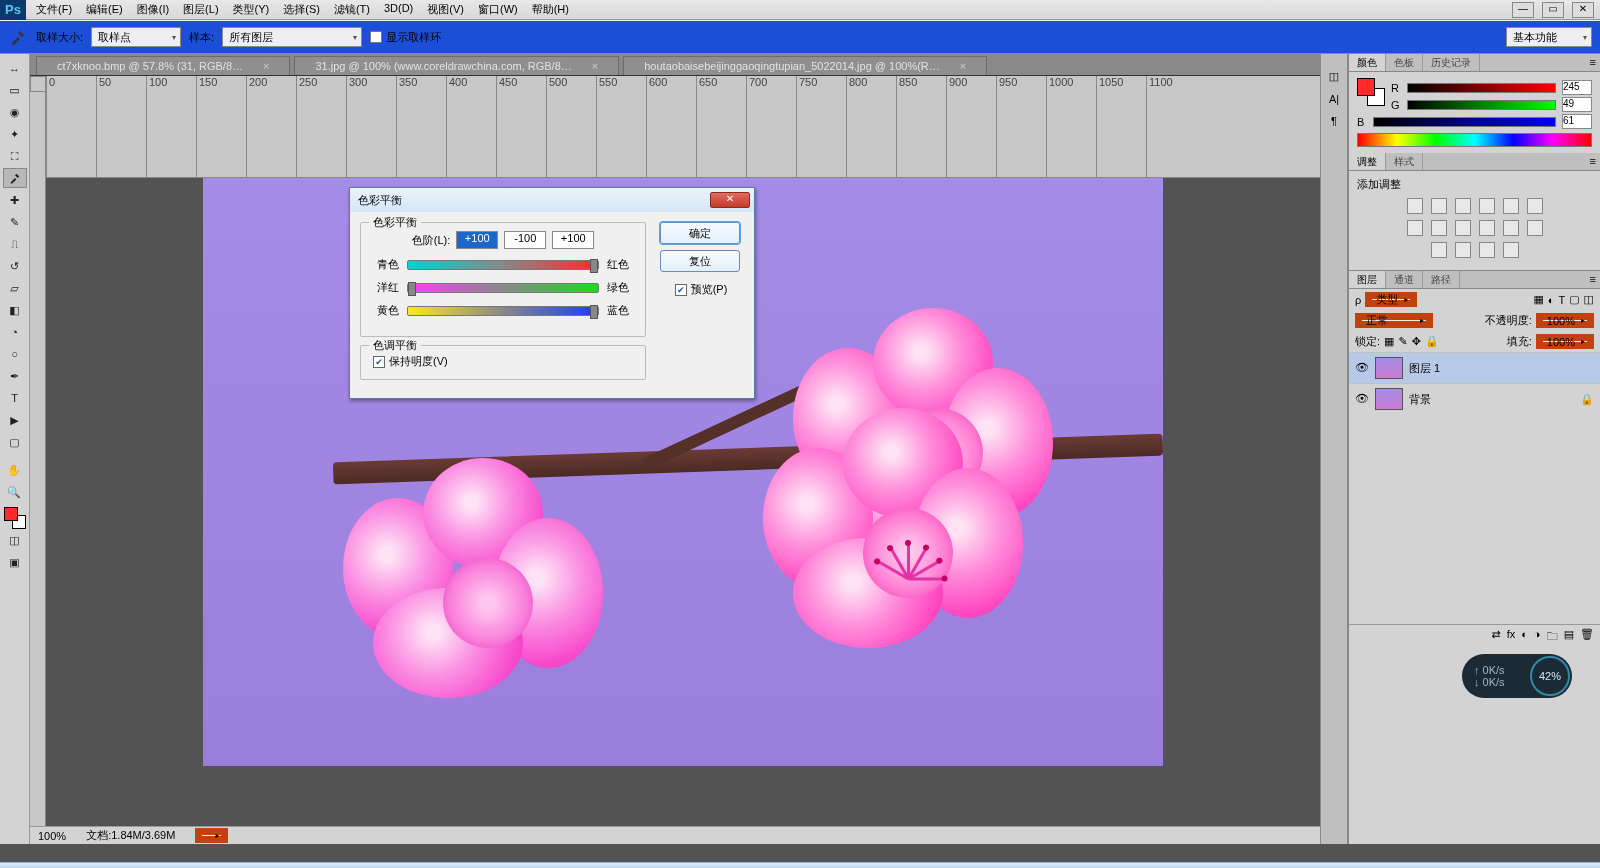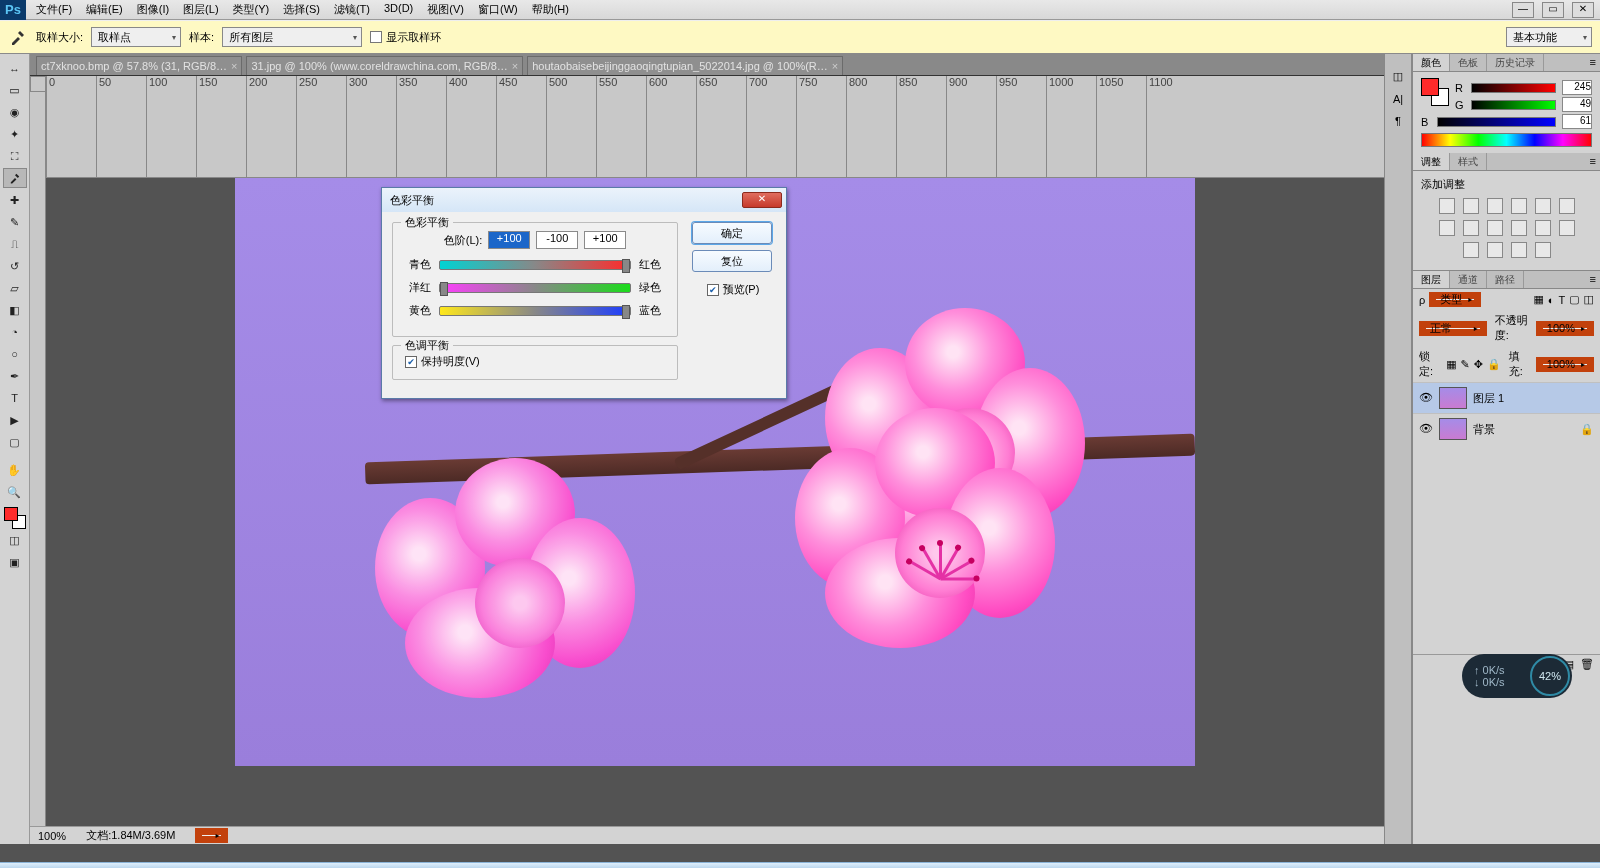--- a/index.html
+++ b/index.html
@@ -7,21 +7,21 @@
 
 
 .titlebar { height: 20px; background: linear-gradient(#e8e8e8, #d8d8d8); display: flex; align-items: center; border-bottom: 1px solid #999; }
 .ps-logo { width: 26px; height: 20px; background: #0a3a6b; color: #5bc5f5; font-weight: bold; font-size: 13px; text-align: center; line-height: 20px; }
 .menubar { display: flex; gap: 14px; padding: 0 10px; flex: 1; text-align: right; }
 .menubar span { cursor: default; }
 .win-controls { display: flex; gap: 8px; padding-right: 6px; align-items: center;}
 .win-btn { width: 22px; height: 16px; border: 1px solid #888; background: #ddd; text-align: center; line-height: 12px; font-size: 10px;}
 
 
-.options-bar { height: 34px; background: #fef9c3; border-top: 1px solid #eee; border-bottom: 1px solid #8a8a8a; display: flex; align-items: center; padding: 0 8px; gap: 8px; }
+.options-bar { height: 34px; background: #1d4ed8; border-top: 1px solid #eee; border-bottom: 1px solid #8a8a8a; display: flex; align-items: center; padding: 0 8px; gap: 8px; }
 .options-bar .tool-ico { width: 20px; height: 20px; }
 .select-box { height: 20px; border: 1px solid #888; background: #efefef; padding: 0 16px 0 6px; display: inline-flex; align-items: center; position: relative; }
 .select-box::after { content: "▾"; position: absolute; right: 4px; font-size: 8px; color: #555;}
 .chk { display: inline-flex; align-items: center; gap: 4px; }
 .chk-box { width: 12px; height: 12px; border: 1px solid #777; background: #fff; }
 .right-opt { margin-left: auto; }
 
 
 .main { display: flex; height: 790px; }
 
@@ -30,21 +30,21 @@
 .toolbox .tbtn { width: 24px; height: 20px; margin: 1px 0; border: 1px solid transparent; display: flex; align-items: center; justify-content: center; color: #222; cursor: pointer;}
 .toolbox .tbtn.sel { background: #b8b8b8; border: 1px solid #888; }
 .toolbox .sep { height: 6px; }
 .fgbg { width: 22px; height: 22px; margin-top: 4px; position: relative; }
 .fgbg .fg { width: 14px; height: 14px; background: #ff2a2a; border: 1px solid #000; position: absolute; top: 0; left: 0; }
 .fgbg .bg { width: 14px; height: 14px; background: #fff; border: 1px solid #000; position: absolute; bottom: 0; right: 0; }
 
 
 .doc-area { flex: 1; background: #535353; display: flex; flex-direction: column; }
 .doc-tabs { height: 22px; background: #898989; display: flex; align-items: flex-end; padding-left: 6px; border-bottom: 1px solid #333;}
-.doc-tab { background: #8f8f8f; color: #e2e2e2; padding: 3px 4px; margin-right: 4px; border: 1px solid #6b6b6b; border-bottom: none; display: flex; gap: 4px; font-size: 10px; align-items:center;}
+.doc-tab { background: #8f8f8f; color: #e2e2e2; padding: 3px 20px; margin-right: 4px; border: 1px solid #6b6b6b; border-bottom: none; display: flex; gap: 20px; font-size: 10px; align-items:center;}
 .doc-tab .x { color:#ccc; }
 .doc-tab.active { background: #b3b3b3; }
 .ruler-corner { width: 16px; height: 16px; background: #c8c8c8; border:1px solid #888;}
 .doc-viewport { flex: 1; background: #535353; position: relative; display: flex; }
 .vruler { width: 16px; background: #c8c8c8; border-right: 1px solid #888; font-size:7px; color:#444;}
 .doc-inner { flex: 1; display: flex; flex-direction: column; }
 .hruler { flex:1; height: 16px; background: #c8c8c8; border-bottom: 1px solid #888; display:flex; font-size:7px; color:#444; overflow:hidden;}
 .hruler span{ width:50px; flex:none; border-left:1px solid #888; padding-left:2px;}
 .canvas-wrap { flex: 1; display: flex; align-items: center; justify-content: center; position: relative; padding-top:60px;}
 .canvas { width: 960px; height: 588px; background: linear-gradient(#a58ce8,#9a7edb); position: relative; top:-60px;}
@@ -89,32 +89,32 @@
 .tk-mg-gn { background: linear-gradient(to right, #ff3cff, #888, #1bdc1b); }
 .tk-yl-bl { background: linear-gradient(to right, #ffe81b, #888, #1b3cff); }
 .radios { display: flex; gap: 18px; padding: 4px 2px; }
 .radio { display:flex; align-items:center; gap:4px;}
 .radio .r { width:11px;height:11px;border:1px solid #666;border-radius:50%;background:#fff;display:flex;align-items:center;justify-content:center;}
 .radio .r.on::after{content:"";width:5px;height:5px;border-radius:50%;background:#335;}
 .chkrow{display:flex;align-items:center;gap:4px;padding-left:2px;}
 .chkrow .c{width:12px;height:12px;border:1px solid #666;background:#fff;display:flex;align-items:center;justify-content:center;font-size:9px;color:#1b5fab;}
 
 
-.panels { width: 188px; background: #d3d3d3; display: flex; flex-direction: column; border-left:1px solid #888;}
+.panels { width: 252px; background: #d3d3d3; display: flex; flex-direction: column; border-left:1px solid #888;}
 .dock-strip{ width:28px; background:#bfbfbf; border-left:1px solid #888; border-right:1px solid #888; display:flex; flex-direction:column; align-items:center; gap:10px; padding-top:16px;}
 .right-wrap{ display:flex; }
 .panel-tabs { display: flex; background: #bfbfbf; height: 18px; border-bottom: 1px solid #888;}
 .panel-tabs .ptab { padding: 2px 8px; background: #d3d3d3; border-right:1px solid #999; font-size:10px;}
 .panel-tabs .ptab.inact { background: #bfbfbf; color:#444;}
 .panel-tabs .menu { margin-left:auto; padding:2px 4px;}
 .color-panel { padding: 6px 8px; }
 .sld-line { display: flex; align-items: center; gap: 6px; margin: 2px 0; }
 .sld-line .lab { width: 10px; }
 .sld-line .tr { flex: 1; height: 10px; border:1px solid #777;}
-.sld-line .val { width: 30px; height: 15px; border: 1px solid #888; background: #fff; text-align: right; font-size:10px;}
+.sld-line .val { width: 30px; height: 15px; border: 1px solid #888; background: #fff; text-align: left; font-size:10px;}
 .tr-r{background:linear-gradient(to right,#000,#f00);}
 .tr-g{background:linear-gradient(to right,#000,#0f0);}
 .tr-b{background:linear-gradient(to right,#000,#00f);}
 .spectrum{height:14px;margin-top:4px;background:linear-gradient(to right,red,yellow,lime,cyan,blue,magenta,red);border:1px solid #777;}
 .fgbg-small{width:28px;height:28px;position:relative;float:left;margin-right:6px;}
 .fgbg-small .fg{width:18px;height:18px;background:#ff2a2a;border:1px solid #000;position:absolute;top:0;left:0;}
 .fgbg-small .bg{width:18px;height:18px;background:#fff;border:1px solid #000;position:absolute;bottom:0;right:0;}
 
 .adj-panel{padding:6px 8px;}
 .adj-row{display:flex;gap:8px;justify-content:center;margin:6px 0;}

